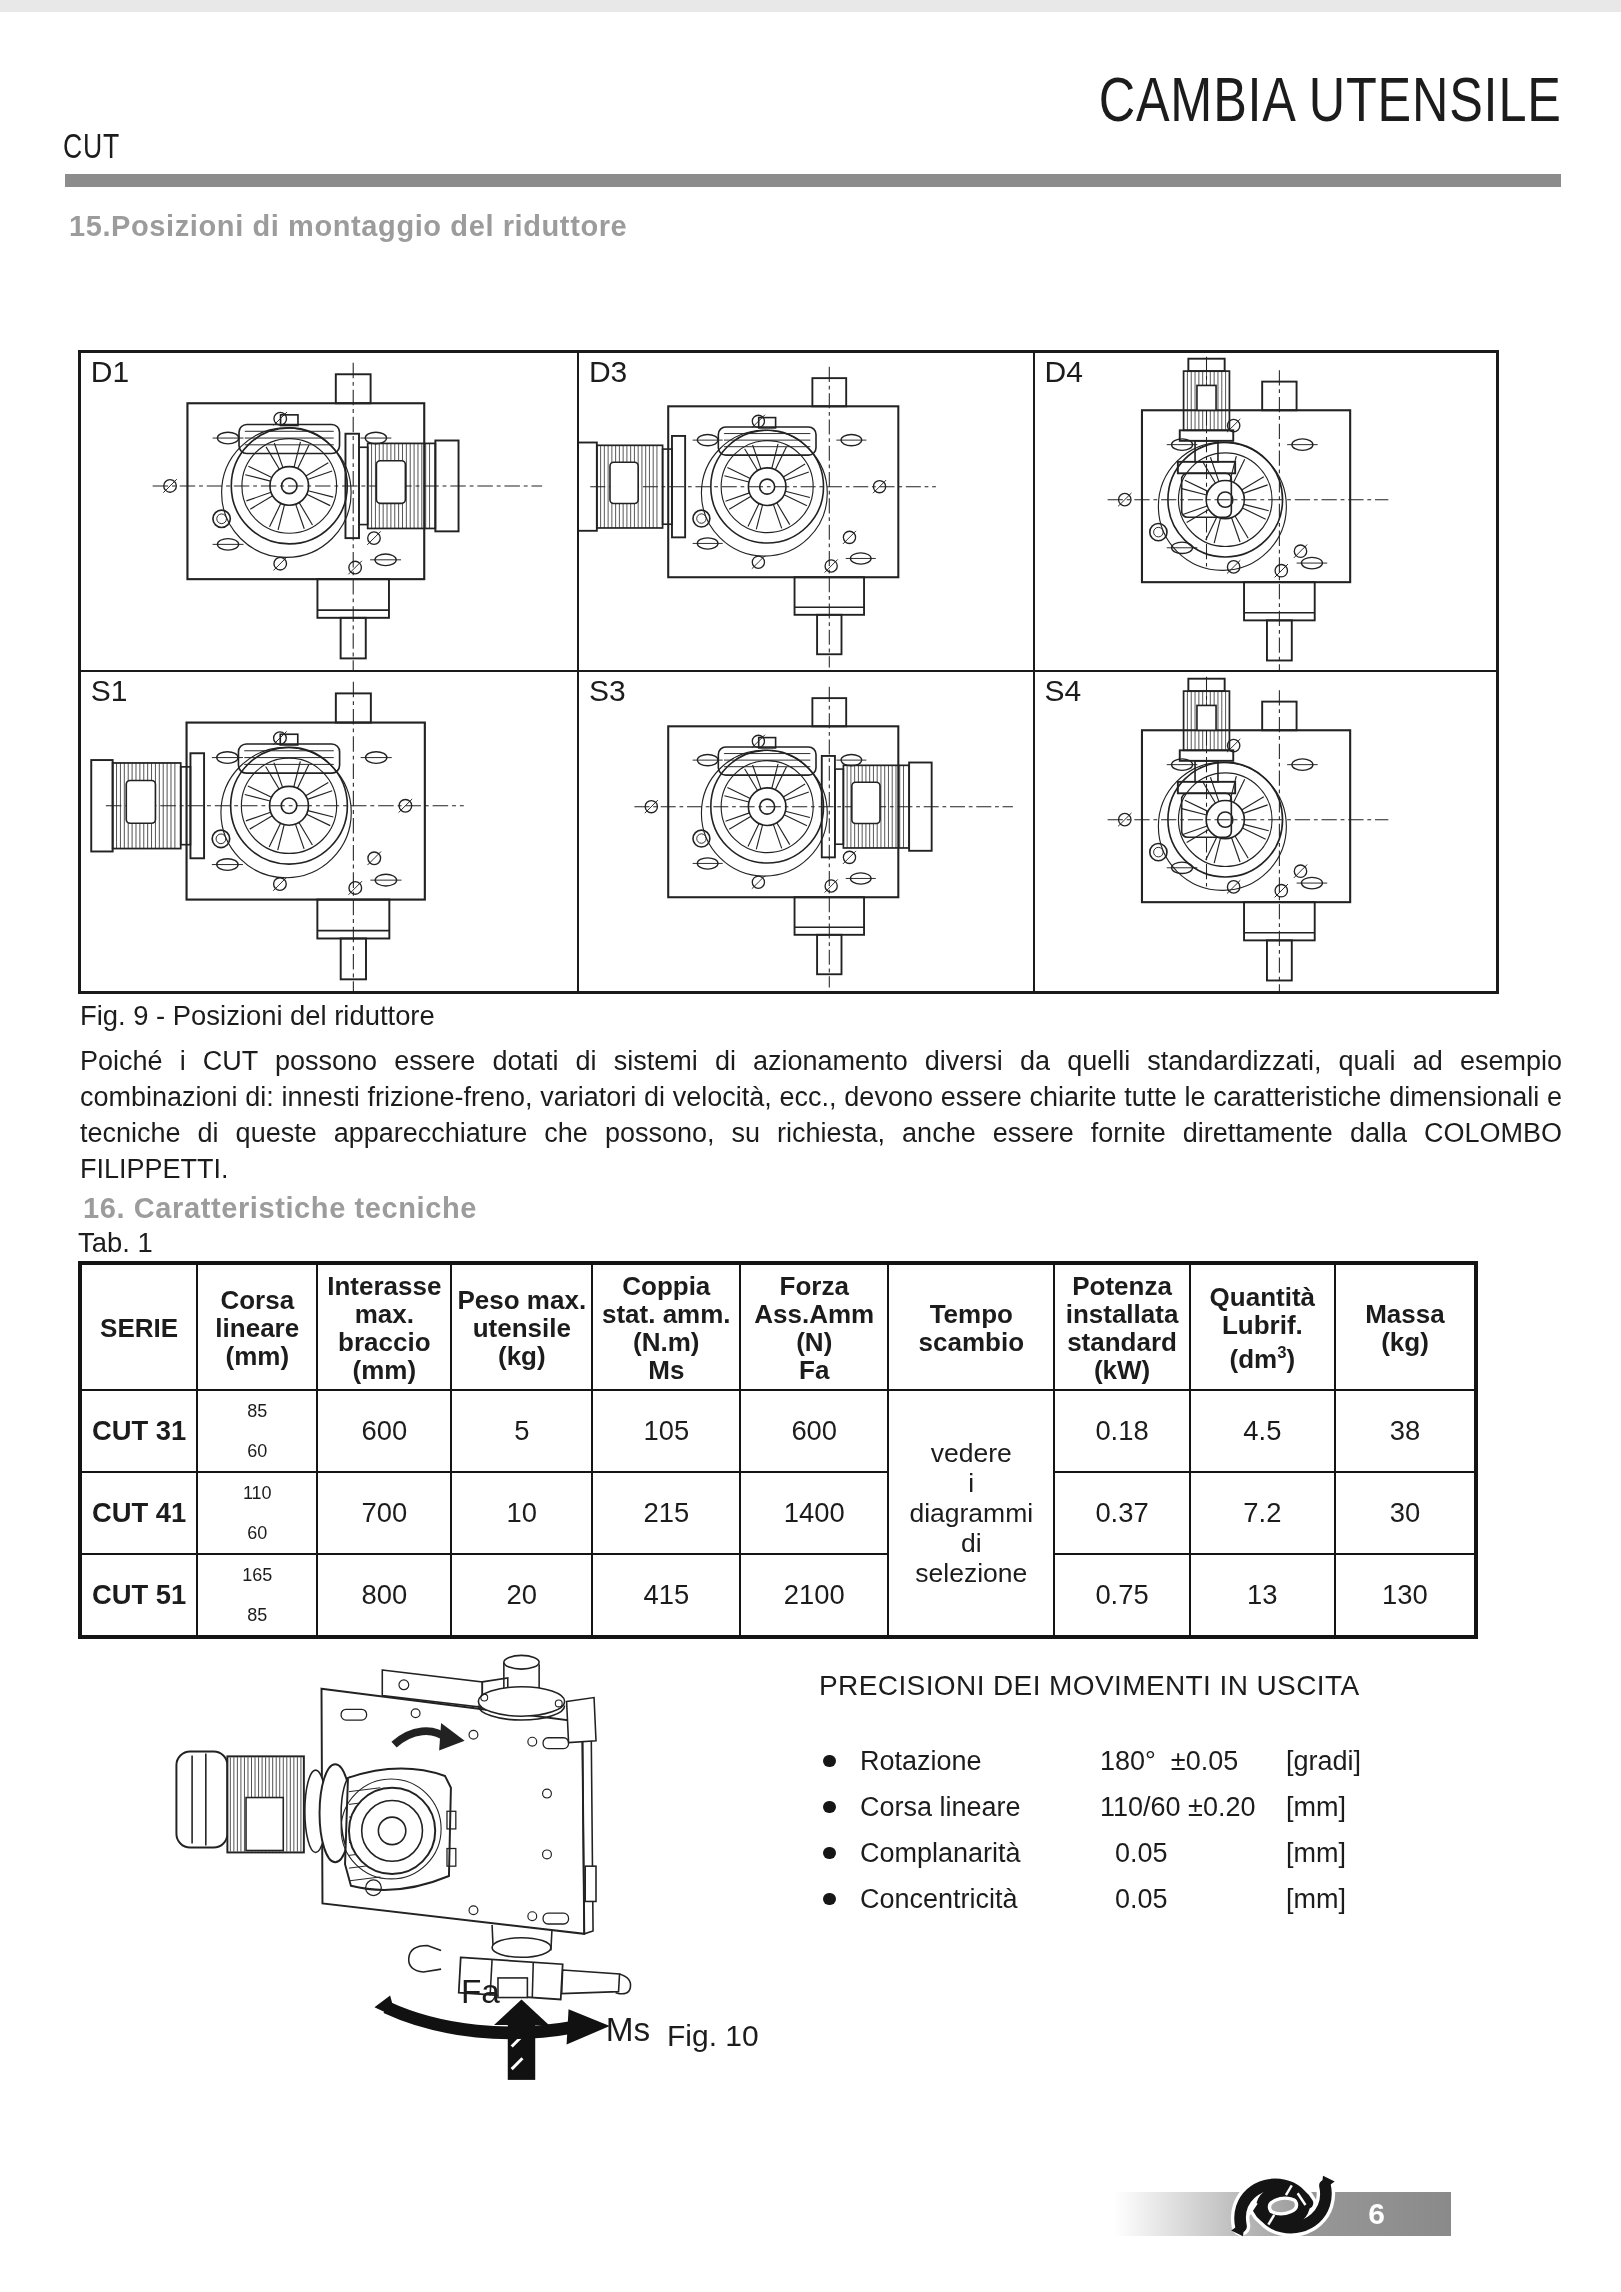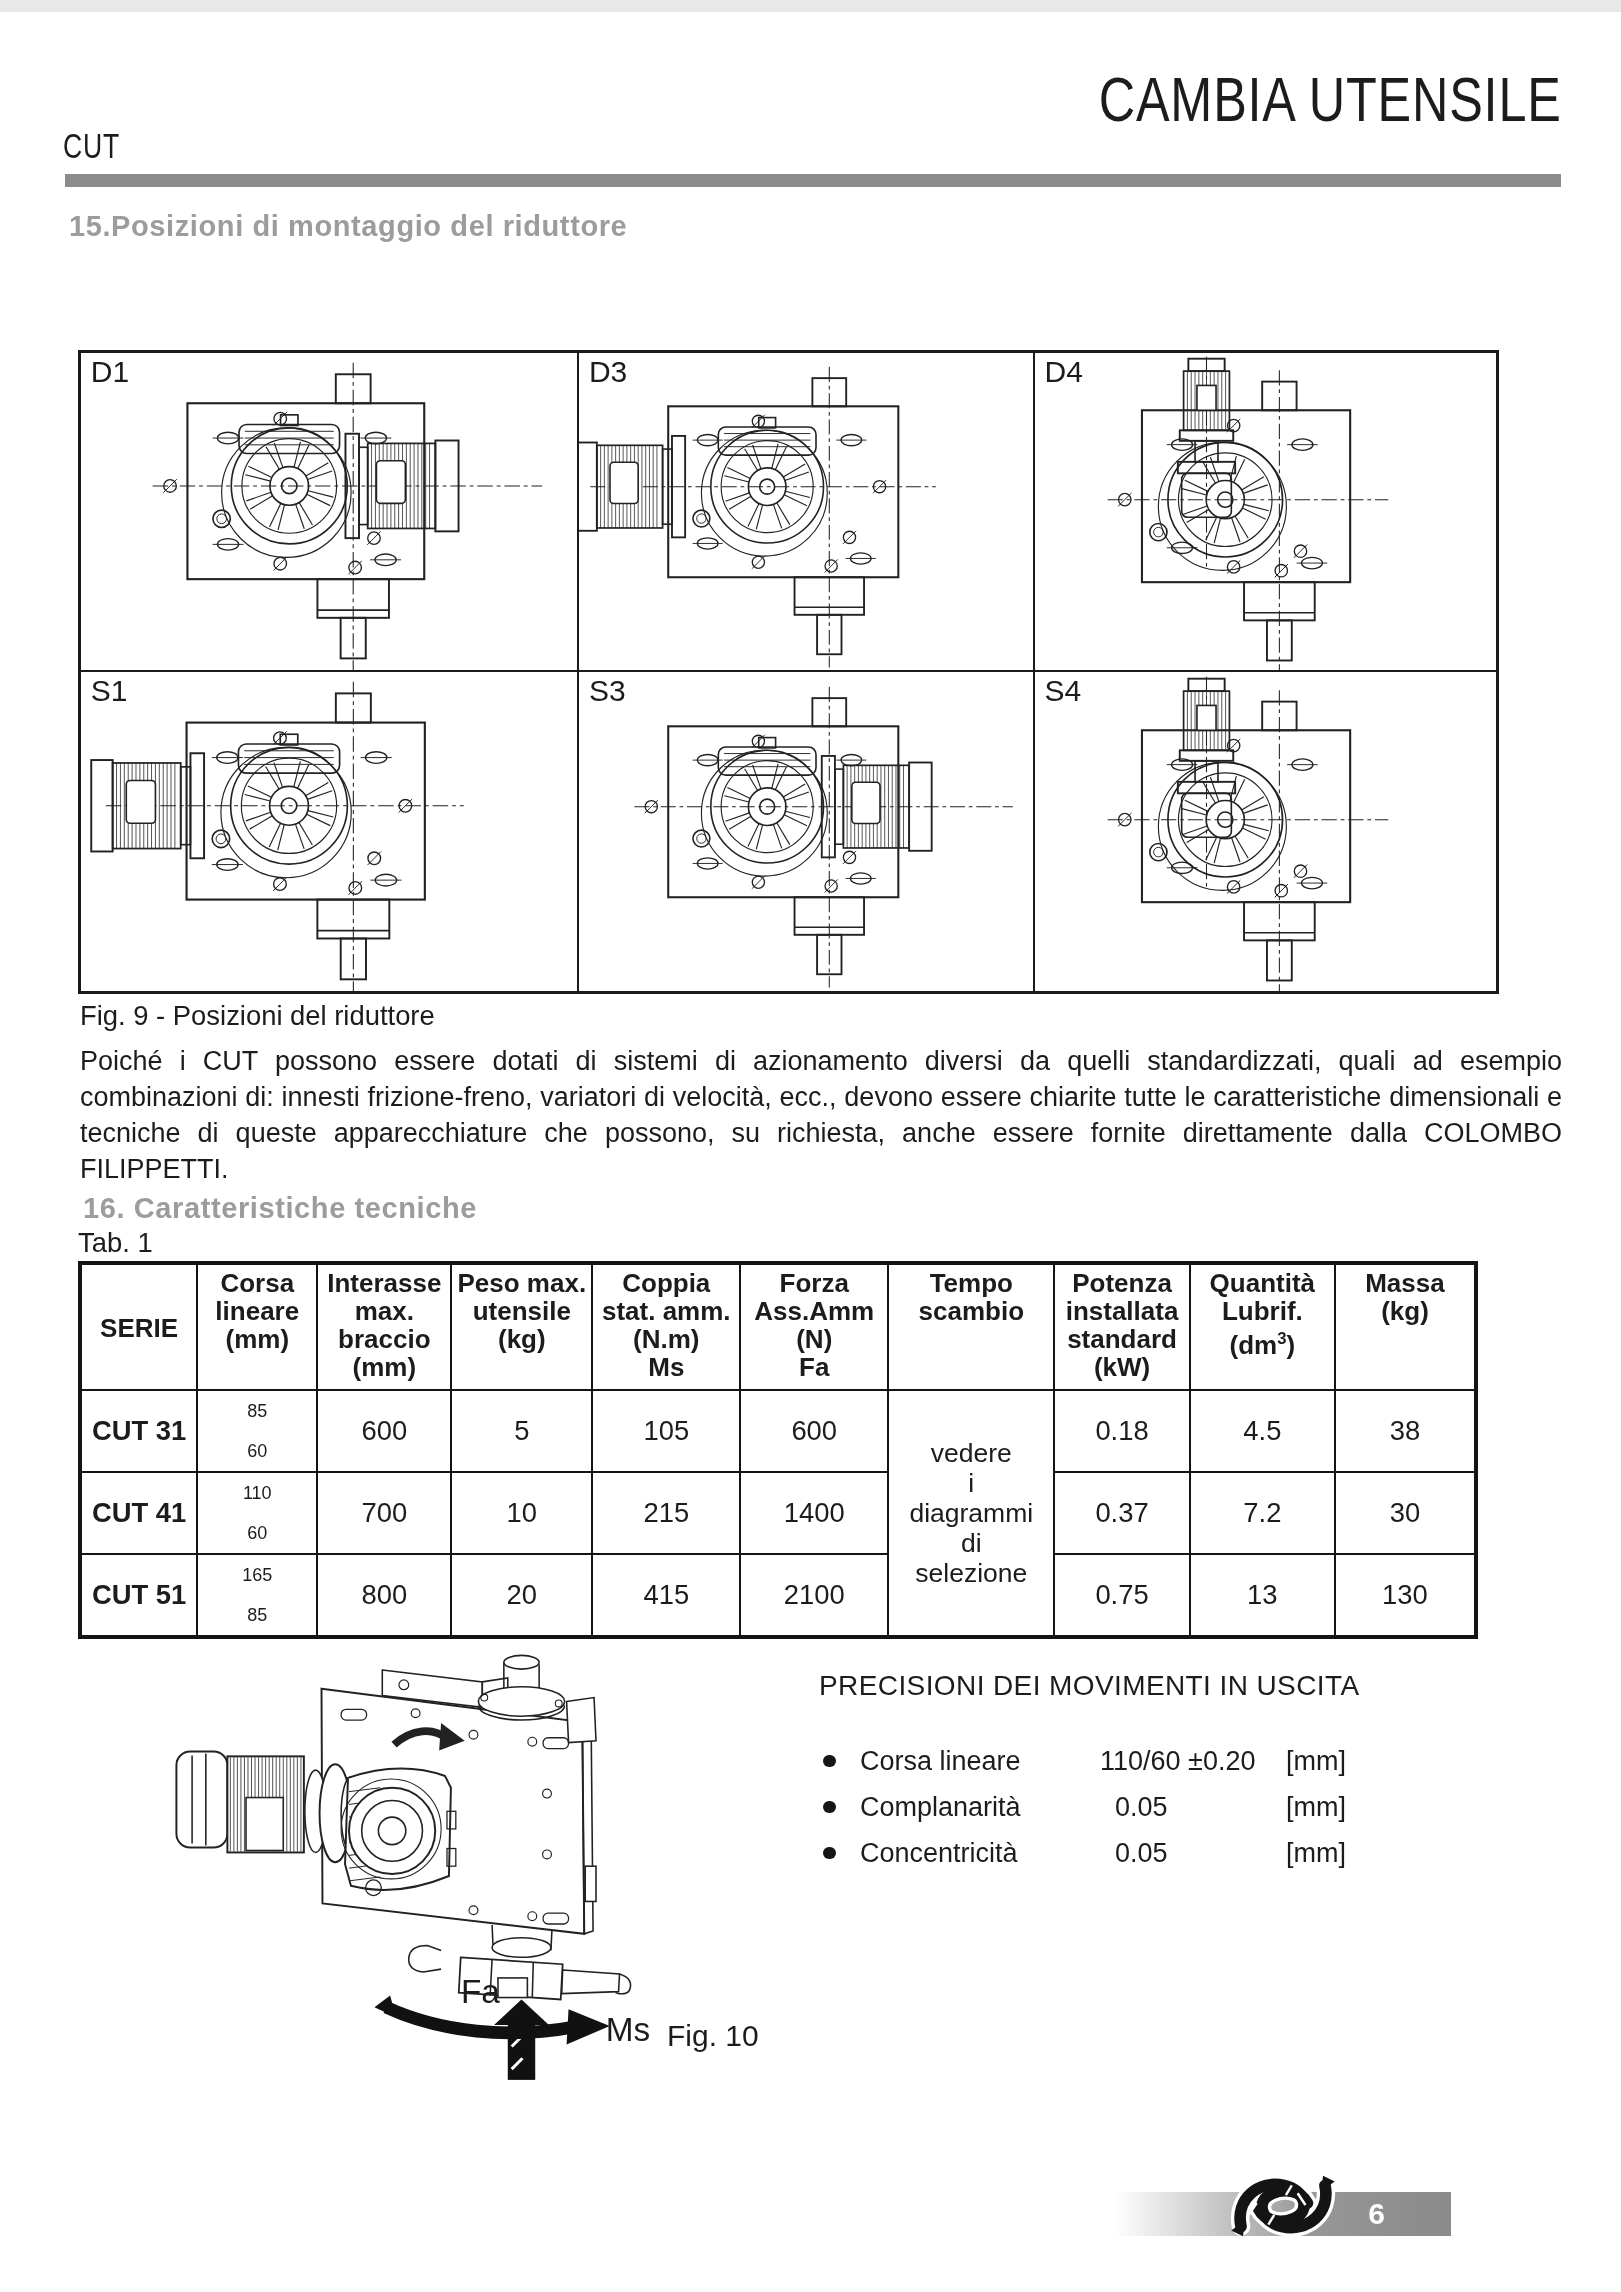--- a/index.html
+++ b/index.html
@@ -32,21 +32,21 @@
   #p2{left:80px;top:1031px;width:1482px;font-size:27px;line-height:36px;text-align:justify}
   #h16{left:83px;top:1180px}
   #tab-label{left:78px;top:1215px;font-size:27.4px}
 
   
   #spec{position:absolute;left:78px;top:1249px;width:1400px;border-collapse:collapse;
         table-layout:fixed;border:4.9px solid #141414}
   #spec th,#spec td{border:2.9px solid #141414;padding:0;text-align:center;vertical-align:middle}
   #spec tr.head-row{height:125px}
   #spec tr.data-row{height:66px}
-  .h-cell{display:flex;flex-direction:column;justify-content:flex-start;height:118px;padding:3.9px 2px 2px}
+  .h-cell{display:flex;flex-direction:column;justify-content:center;height:118px;padding:3.9px 2px 2px}
   .h-cell.center{justify-content:center}
   .h-top,.h-bottom{white-space:pre-line;font-weight:bold;font-size:26px;line-height:28px}
   .h-bottom sup{font-size:16.7px}
   td{font-size:27.4px}
   td.two-line{white-space:pre-line;line-height:40px;font-size:18px}
   td.serie-cell{font-weight:bold;font-size:27.4px}
   td.tempo-cell{white-space:pre-line;font-size:26.5px;line-height:30px}
 
   #nb{left:78px;top:1578px;font-size:26px}
 
@@ -789,20 +789,26 @@
     <text id="fa-text" x="360" y="392" font-size="34" text-anchor="end" fill="#1c1c1c">Fa</text>
     <text id="ms-text" x="468" y="430" font-size="34" fill="#1c1c1c">Ms</text>
   </svg>
   <div class="abs" id="fig10-caption">Fig. 10</div>
 
   <div class="abs" id="precision">
     <div id="prec-heading">PRECISIONI DEI MOVIMENTI IN USCITA</div>
     <div id="prec-items">
       <div class="prec-row">
         <span class="prec-bullet"></span>
+        <span class="prec-label">Rotazione</span>
+        <span class="prec-value">180°  ±0.05</span>
+        <span class="prec-unit">[gradi]</span>
+      </div>
+      <div class="prec-row">
+        <span class="prec-bullet"></span>
         <span class="prec-label">Corsa lineare</span>
         <span class="prec-value">110/60 ±0.20</span>
         <span class="prec-unit">[mm]</span>
       </div>
       <div class="prec-row">
         <span class="prec-bullet"></span>
         <span class="prec-label">Complanarità</span>
         <span class="prec-value">  0.05</span>
         <span class="prec-unit">[mm]</span>
       </div>

